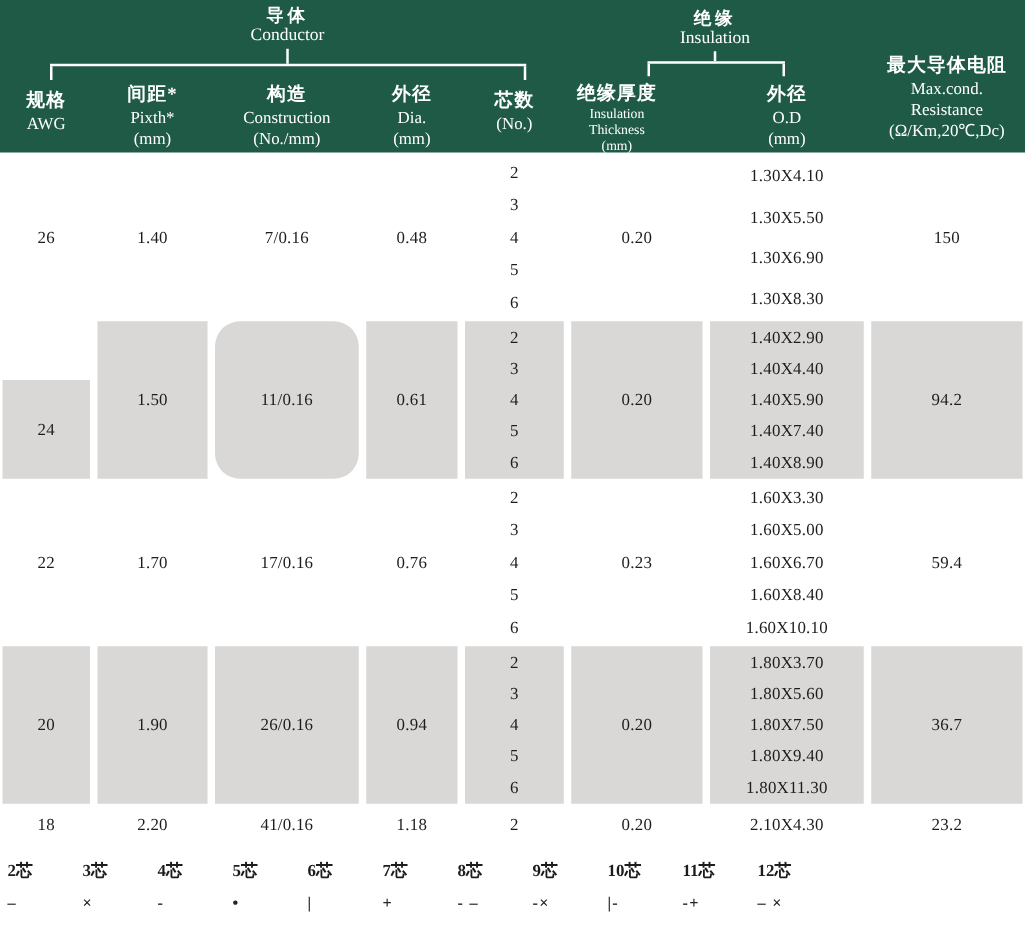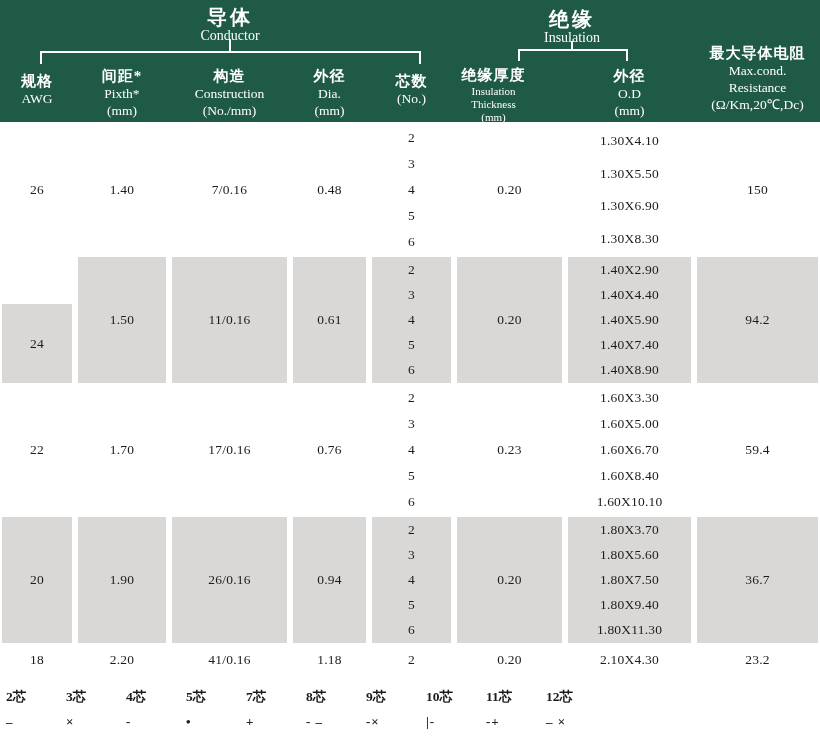--- a/index.html
+++ b/index.html
@@ -4,21 +4,21 @@
 <style>
   html,body{margin:0;padding:0;}
   .page{
     position:relative;width:820px;height:743px;overflow:hidden;
     background:var(--page-bg,#fff);
     font-family:"Liberation Serif", serif;
   }
   
   .hdr{position:absolute;top:0;left:0;width:820px;height:122px;background:var(--header-bg,#1e5a46);color:var(--header-text,#fff);}
   .grp{position:absolute;text-align:center;}
-  .grp-zh{font-size:20px;font-weight:600;letter-spacing:3px;line-height:1.1;}
+  .grp-zh{font-size:14px;font-weight:600;letter-spacing:3px;line-height:1.1;}
   .grp-en{font-size:14px;line-height:1.2;}
   .wline{position:absolute;background:var(--header-text,#fff);}
   .hcol{position:absolute;text-align:center;line-height:1.25;}
   .hl-zh{font-size:15px;font-weight:600;letter-spacing:1px;display:block;}
   .hl-en{font-size:13.5px;display:block;}
   .hl-sm{font-size:11px;line-height:1.2;display:block;}
   
   #table-body{position:absolute;top:125px;left:0;width:820px;}
   .group{display:flex;gap:6px;padding-left:2px;box-sizing:border-box;}
   .cell{box-sizing:border-box;display:flex;flex-direction:column;align-items:stretch;}
@@ -136,21 +136,21 @@
           <div class="val">150</div>
         </div>
       </div>
       <div class="group shaded" style="height: 130px;">
         <div class="cell" style="width: 70px; margin-top: 47px;">
           <div class="val">24</div>
         </div>
         <div class="cell" style="width: 88px;">
           <div class="val">1.50</div>
         </div>
-        <div class="cell" style="width: 115px;">
+        <div class="cell" style="width: 115px; border-radius: 20px;">
           <div class="val">11/0.16</div>
         </div>
         <div class="cell" style="width: 73px;">
           <div class="val">0.61</div>
         </div>
         <div class="cell" style="width: 79px;">
           <div class="val">2</div>
           <div class="val">3</div>
           <div class="val">4</div>
           <div class="val">5</div>
@@ -277,20 +277,24 @@
       </div>
       <div class="leg">
         <div class="leg-label">4芯</div>
         <div class="leg-sym">-</div>
       </div>
       <div class="leg">
         <div class="leg-label">5芯</div>
         <div class="leg-sym">•</div>
       </div>
       <div class="leg">
+        <div class="leg-label">6芯</div>
+        <div class="leg-sym">|</div>
+      </div>
+      <div class="leg">
         <div class="leg-label">7芯</div>
         <div class="leg-sym">+</div>
       </div>
       <div class="leg">
         <div class="leg-label">8芯</div>
         <div class="leg-sym">- –</div>
       </div>
       <div class="leg">
         <div class="leg-label">9芯</div>
         <div class="leg-sym">-×</div>

